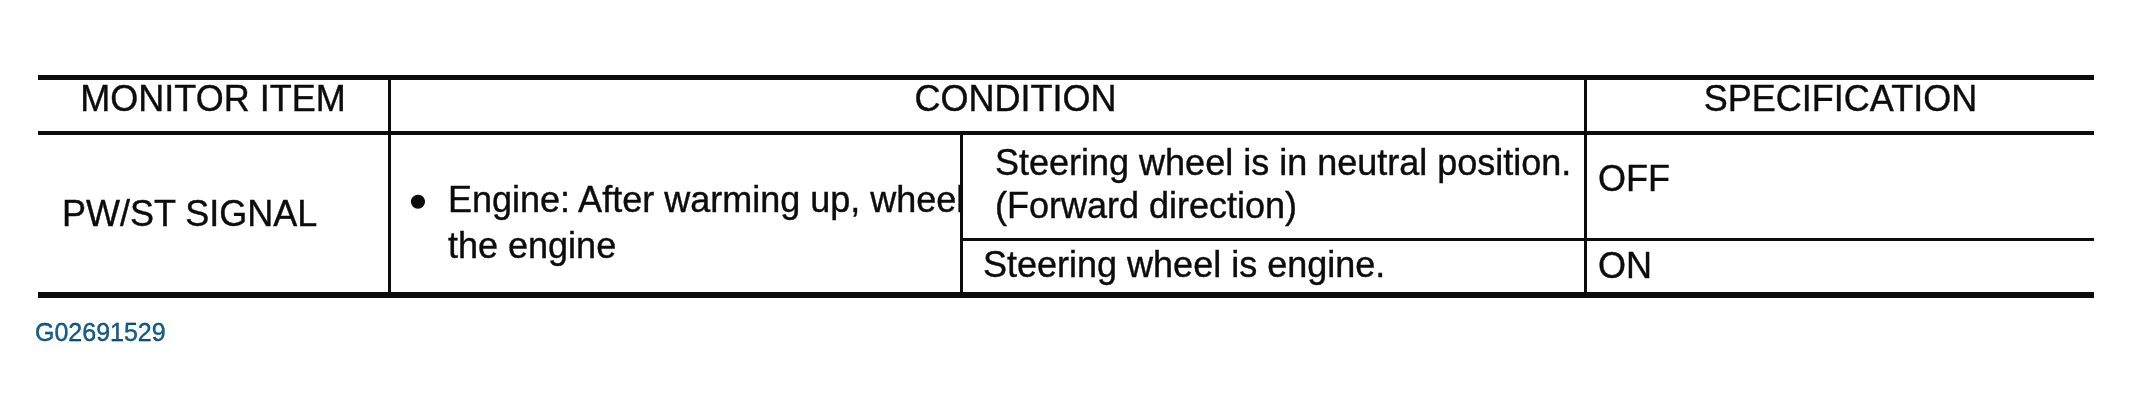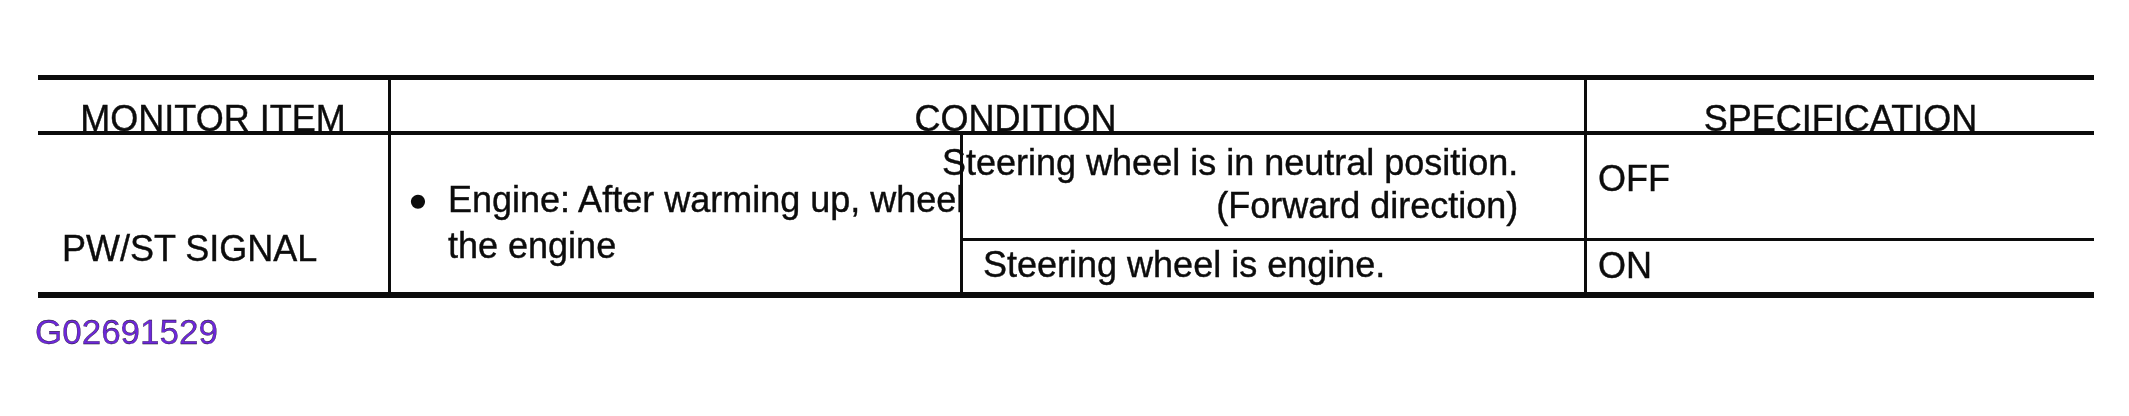--- a/index.html
+++ b/index.html
@@ -21,36 +21,36 @@
     font-size: 36px;
     line-height: 42px;
     white-space: nowrap;
     color: #0c0c0c;
     -webkit-text-stroke: 0.4px #0c0c0c;
   }
   .hline, .vline {
     position: absolute;
     background: #0c0c0c;
   }
-  .center { text-align: center; margin-top: 20px; }
+  .center { text-align: center; }
   .twoline span { display: block; }
   .engine-lines { line-height: 46px; }
   .neutral-lines { line-height: 43px; }
   .bullet {
     position: absolute;
     font-size: 33px;
     line-height: 42px;
     color: #0c0c0c;
   }
   .figcode {
     position: absolute;
-    font-size: 35px;
+    font-size: 25px;
     line-height: 32px;
     white-space: nowrap;
-    color: #6d28d9;
+    color: #0369a1;
     -webkit-text-stroke: 0.3px #0c0c0c;
   }
 </style>
 </head>
 <body>
 
 <div class="page">
 
   <div class="hline" style="left:38px; top:75px; width:2056px; height:5px;"></div>
   <div class="hline" style="left:38px; top:131px; width:2056px; height:4px;"></div>
@@ -58,29 +58,29 @@
   <div class="hline" style="left:38px; top:292px; width:2056px; height:6px;"></div>
 
   <div class="vline" style="left:388px; top:75px; width:3px; height:223px;"></div>
   <div class="vline" style="left:960px; top:131px; width:3px; height:167px;"></div>
   <div class="vline" style="left:1584px; top:75px; width:3px; height:223px;"></div>
 
   <div class="txt center" style="left:38px; top:78px; width:350px;">MONITOR ITEM</div>
   <div class="txt center" style="left:391px; top:78px; width:1249px;">CONDITION</div>
   <div class="txt center" style="left:1587px; top:78px; width:507px;">SPECIFICATION</div>
 
-  <div class="txt" style="left:62px; top:193px;margin-top:35px;">PW/ST SIGNAL</div>
+  <div class="txt" style="left:62px; top:193px;">PW/ST SIGNAL</div>
 
   <div class="bullet" style="left:408px; top:179px;">●</div>
   <div class="txt twoline engine-lines" style="left:448px; top:177px;">
     <span>Engine: After warming up, wheel</span>
     <span>the engine</span>
   </div>
 
-  <div class="txt twoline neutral-lines" style="left:942px; top:141px;text-align:right;">
+  <div class="txt twoline neutral-lines" style="left:995px; top:141px;">
     <span>Steering wheel is in neutral position.</span>
     <span>(Forward direction)</span>
   </div>
   <div class="txt" style="left:1598px; top:158px;">OFF</div>
 
   <div class="txt" style="left:983px; top:244px;">Steering wheel is engine.</div>
   <div class="txt" style="left:1598px; top:245px;text-align:right;">ON</div>
 
   <div class="figcode" style="left:35px; top:316px;">G02691529</div>
 

